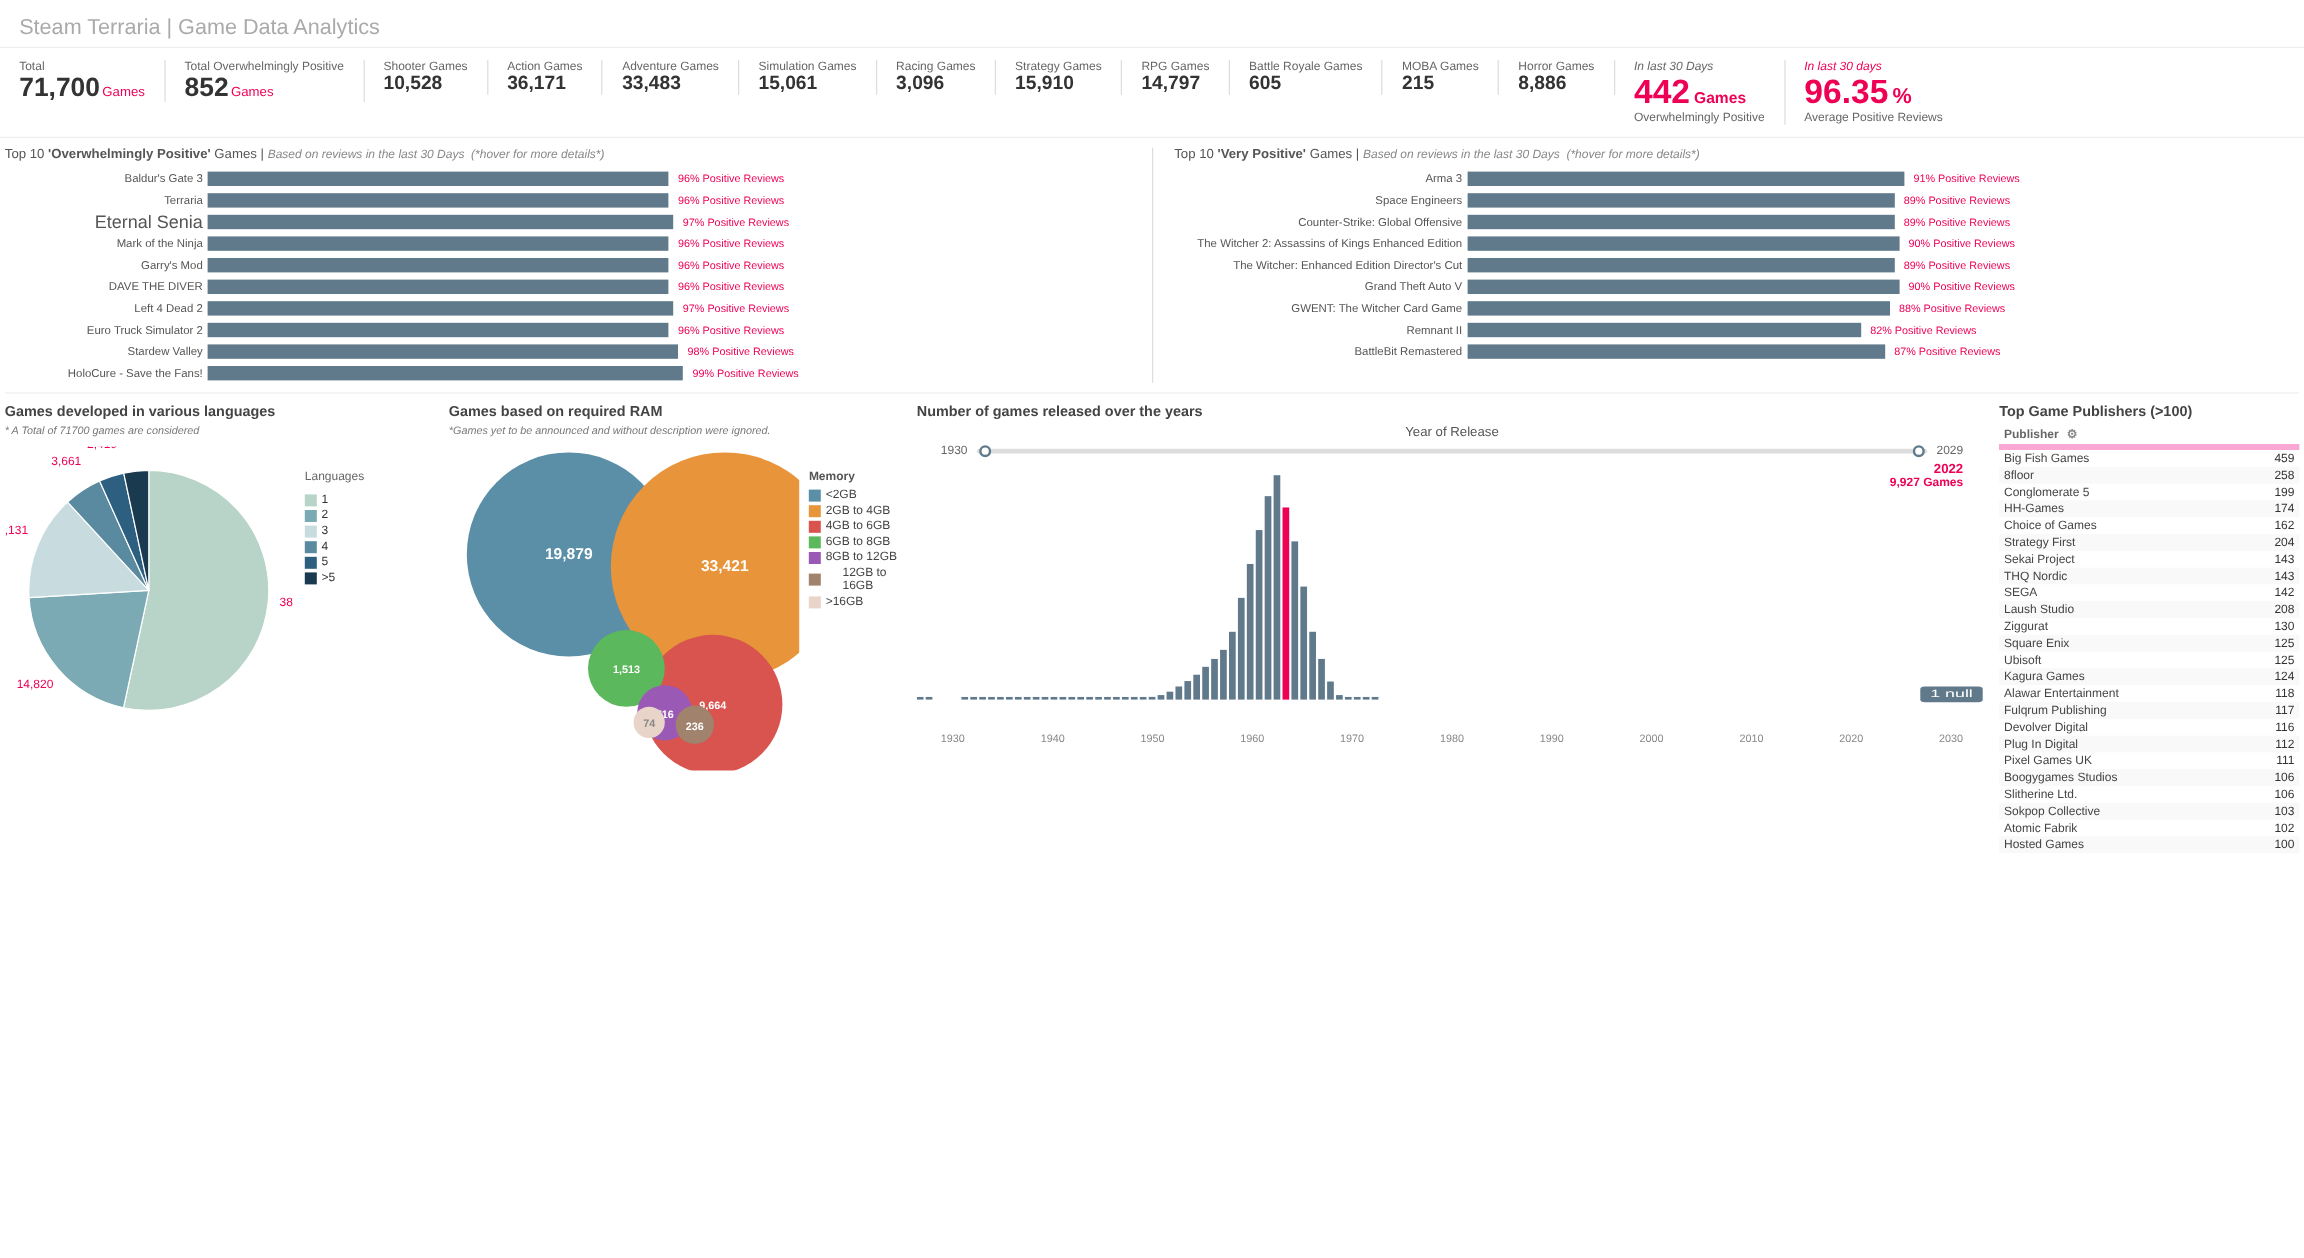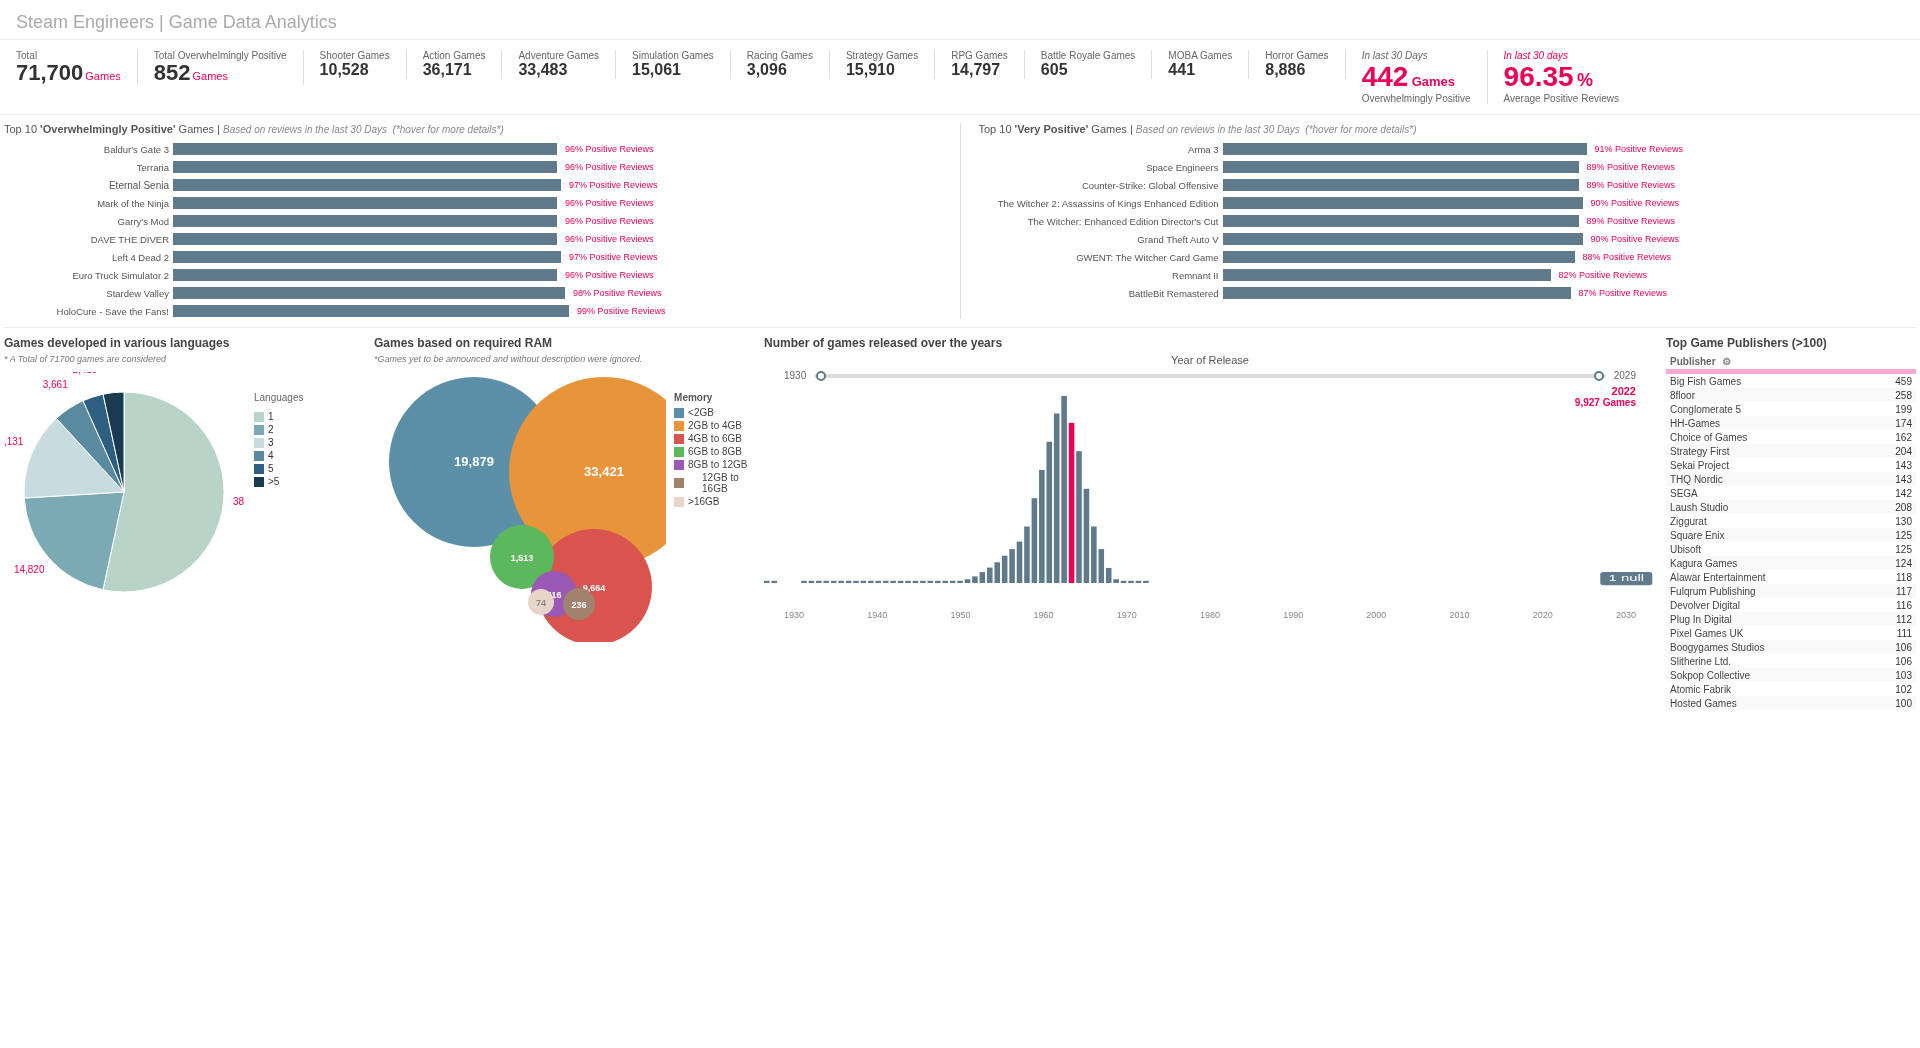--- a/index.html
+++ b/index.html
@@ -64,21 +64,21 @@
     .filter-icon { font-size: 10px; color: #888; margin-left: 4px; cursor: pointer; }
     .x-axis { display: flex; justify-content: space-between; font-size: 9px; color: #888; margin-top: 2px; }
 
     svg text { font-family: 'Segoe UI', Arial, sans-serif; }
   </style>
 </head>
 <body>
 
 <div class="header">
   <h1>
-    <span>Steam Engineers</span>
+    <span>Steam Terraria</span>
     <span style="color:#aaa;font-weight:300"> | </span>
     <span>Game Data Analytics</span>
   </h1>
 </div>
 
 <div class="stats-bar">
   <div class="stat-item">
     <div class="stat-label">Total</div>
     <div class="stat-value">
       <span>71,700</span><span class="unit">Games</span>
@@ -117,21 +117,21 @@
   <div class="stat-item">
     <div class="stat-label">RPG Games</div>
     <div class="stat-value-sm">14,797</div>
   </div>
   <div class="stat-item">
     <div class="stat-label">Battle Royale Games</div>
     <div class="stat-value-sm">605</div>
   </div>
   <div class="stat-item">
     <div class="stat-label">MOBA Games</div>
-    <div class="stat-value-sm">441</div>
+    <div class="stat-value-sm">215</div>
   </div>
   <div class="stat-item">
     <div class="stat-label">Horror Games</div>
     <div class="stat-value-sm">8,886</div>
   </div>
   <div class="stat-item" style="border-right:1px solid #ddd;">
     <div class="in30">In last 30 Days</div>
     <div>
       <span class="stat-highlight">442</span>
       <span style="font-size:13px;font-weight:700;color:#e05;">Games</span>
@@ -161,21 +161,21 @@
       <div class="bar-label" style="font-size:9.5px;color:#555;text-align:right;white-space:nowrap;width:165px;flex-shrink:0;">Baldur's Gate 3</div>
       <div style="width:384px;height:12px;background:#607a8c;"></div>
       <div style="font-size:9px;color:#e05;margin-left:4px;white-space:nowrap;">96% Positive Reviews</div>
     </div>
           <div class="bar-row">
       <div class="bar-label" style="font-size:9.5px;color:#555;text-align:right;white-space:nowrap;width:165px;flex-shrink:0;">Terraria</div>
       <div style="width:384px;height:12px;background:#607a8c;"></div>
       <div style="font-size:9px;color:#e05;margin-left:4px;white-space:nowrap;">96% Positive Reviews</div>
     </div>
           <div class="bar-row">
-      <div class="bar-label" style="font-size:10px;color:#555;text-align:right;white-space:nowrap;width:165px;flex-shrink:0;">Eternal Senia</div>
+      <div class="bar-label" style="font-size:15px;color:#555;text-align:right;white-space:nowrap;width:165px;flex-shrink:0;">Eternal Senia</div>
       <div style="width:388px;height:12px;background:#607a8c;"></div>
       <div style="font-size:9px;color:#e05;margin-left:4px;white-space:nowrap;">97% Positive Reviews</div>
     </div>
           <div class="bar-row">
       <div class="bar-label" style="font-size:9.5px;color:#555;text-align:right;white-space:nowrap;width:165px;flex-shrink:0;">Mark of the Ninja</div>
       <div style="width:384px;height:12px;background:#607a8c;"></div>
       <div style="font-size:9px;color:#e05;margin-left:4px;white-space:nowrap;">96% Positive Reviews</div>
     </div>
           <div class="bar-row">
       <div class="bar-label" style="font-size:9.5px;color:#555;text-align:right;white-space:nowrap;width:165px;flex-shrink:0;">Garry's Mod</div>

